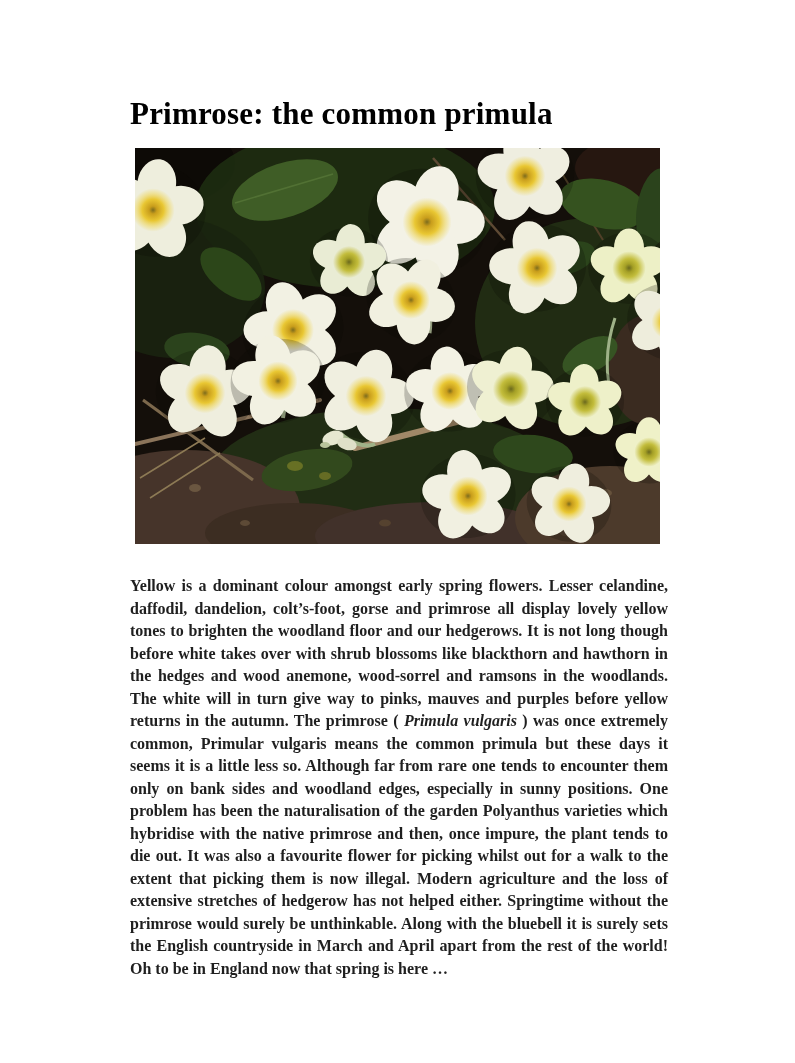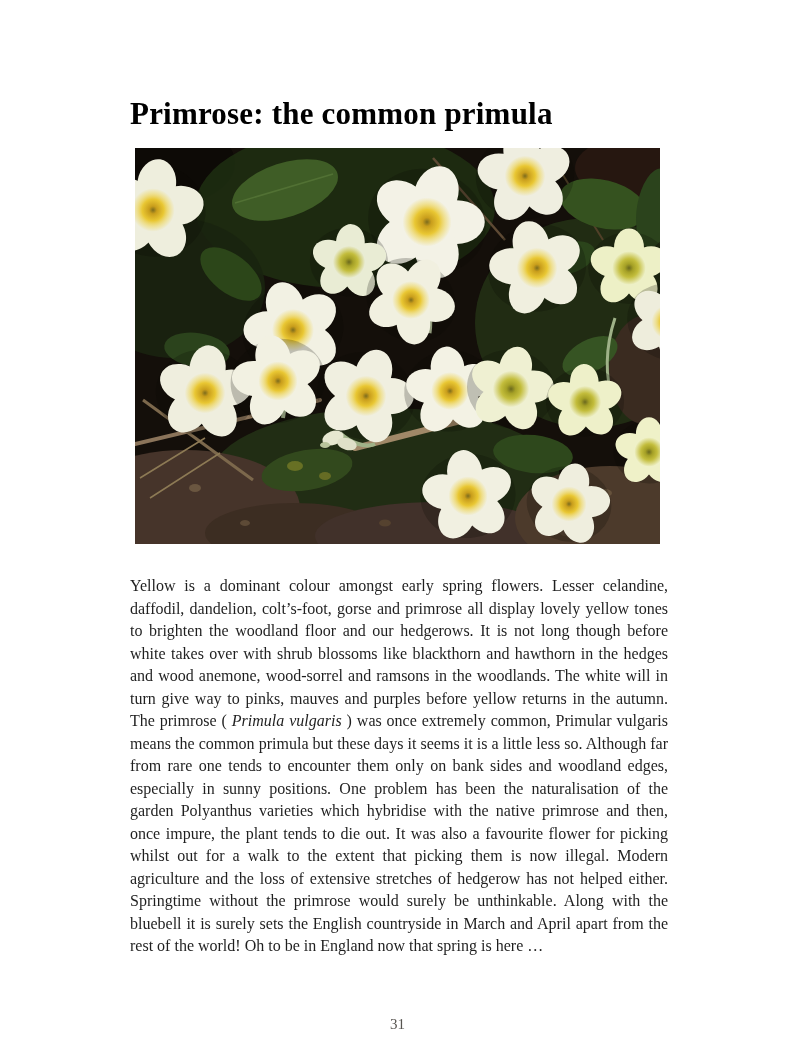--- a/index.html
+++ b/index.html
@@ -39,20 +39,21 @@
   .bodytext {
     position: absolute;
     left: 130px;
     top: 575px;
     width: 538px;
     margin: 0;
     font-size: 16px;
     line-height: 22.5px;
     color: #1f1f1f;
     text-align: justify;
+    font-weight: bold;
   }
   .bodytext .latin { font-style: italic; }
   .pagenum {
     position: absolute;
     left: 0;
     top: 1016px;
     width: 795px;
     text-align: center;
     font-size: 15px;
     color: #575450;
@@ -171,15 +172,14 @@
       <use href="#fl5g" fill="#eff0d2" transform="translate(376,241) scale(1.3) rotate(12)"></use>
       <use href="#fl5g" fill="#eef0c9" transform="translate(450,254) scale(1.15) rotate(-2)"></use>
       <use href="#fl5" fill="#f1f0e1" transform="translate(333,348) scale(1.4) rotate(-8)"></use>
       <use href="#fl5" fill="#efeede" transform="translate(434,356) scale(1.25) rotate(12)"></use>
       <use href="#fl5g" fill="#eff1c8" transform="translate(514,304) scale(1.05)"></use>
     </svg>
   </figure>
 
   <p class="bodytext"><span>Yellow is a dominant colour amongst early spring flowers. Lesser celandine, daffodil, dandelion, colt’s-foot, gorse and primrose all display lovely yellow tones to brighten the woodland floor and our hedgerows. It is not long though before white takes over with shrub blossoms like blackthorn and hawthorn in the hedges and wood anemone, wood-sorrel and ramsons in the woodlands. The white will in turn give way to pinks, mauves and purples before yellow returns in the autumn. The primrose ( </span><span class="latin">Primula vulgaris</span><span> ) was once extremely common, Primular vulgaris means the common primula but these days it seems it is a little less so. Although far from rare one tends to encounter them only on bank sides and woodland edges, especially in sunny positions. One problem has been the naturalisation of the garden Polyanthus varieties which hybridise with the native primrose and then, once impure, the plant tends to die out. It was also a favourite flower for picking whilst out for a walk to the extent that picking them is now illegal. Modern agriculture and the loss of extensive stretches of hedgerow has not helped either. Springtime without the primrose would surely be unthinkable. Along with the bluebell it is surely sets the English countryside in March and April apart from the rest of the world! Oh to be in England now that spring is here …</span></p>
 
-  <div class="pagenum">31</div>
 
 </div>
 
 </body></html>

